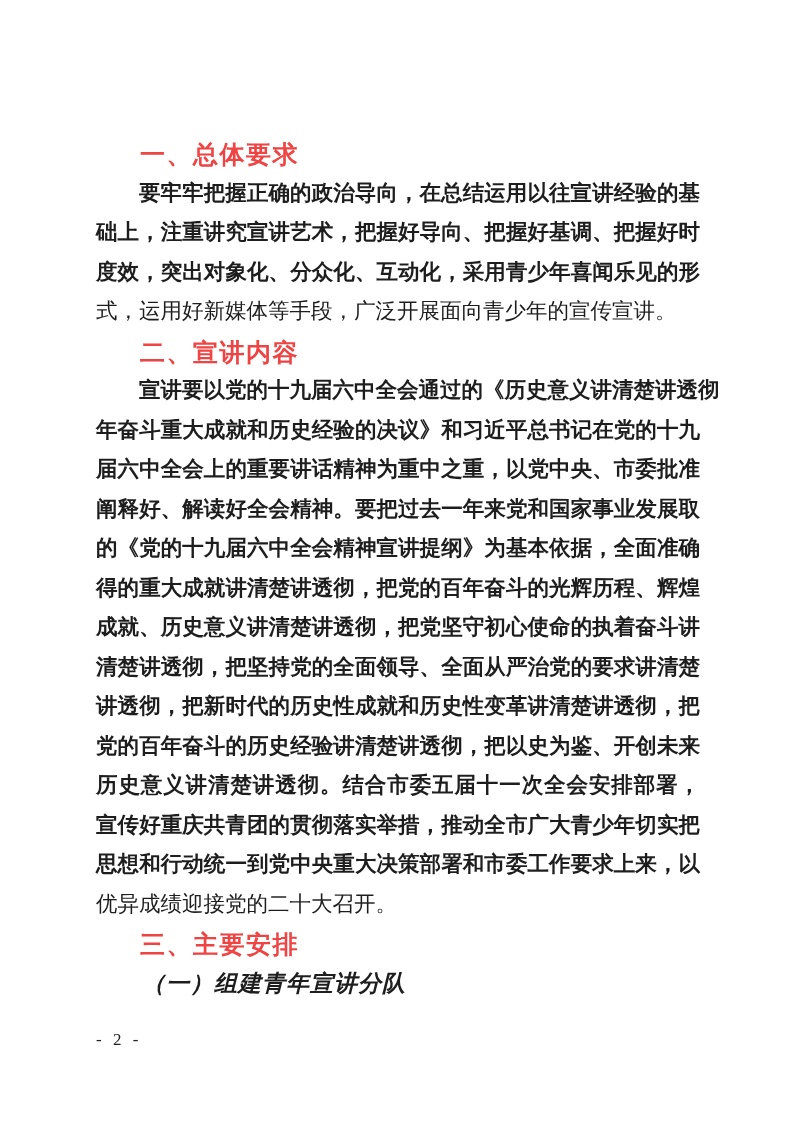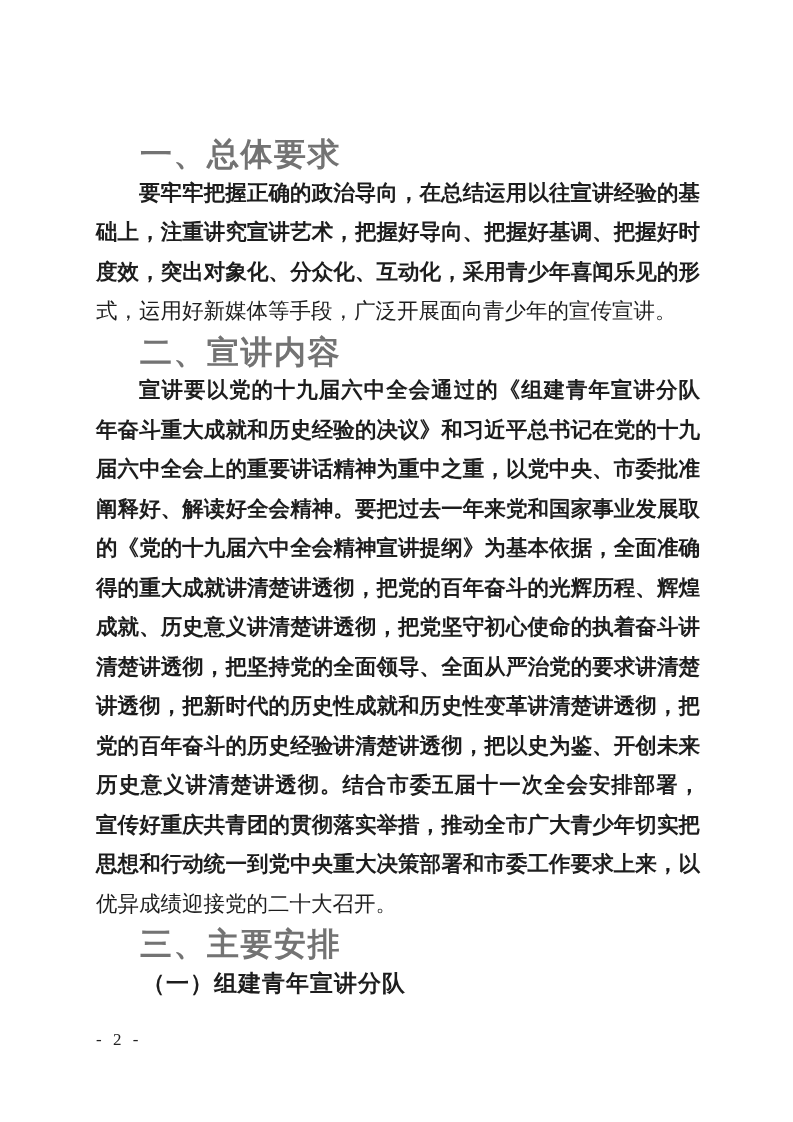--- a/index.html
+++ b/index.html
@@ -36,36 +36,37 @@
     text-align-last: left;
     height: 39.5px;
     white-space: nowrap;
   }
   .ind {
     padding-left: 43px;
   }
   .hd {
     font-family: "Liberation Sans", "DejaVu Sans", sans-serif;
     font-weight: bold;
-    font-size: 32px;
+    font-size: 25px;
     padding-left: 44px;
     height: 39.5px;
     line-height: 41px;
     letter-spacing: 1.5px;
-    color: #737373;
+    color: #ef4444;
     white-space: nowrap;
   }
   .sub {
     font-size: 23px;
     font-weight: 600;
     padding-left: 46px;
     height: 39.5px;
     line-height: 39.5px;
     letter-spacing: 1px;
     white-space: nowrap;
+    font-style: italic;
   }
   .footer {
     position: absolute;
     left: 96px;
     top: 1030px;
     font-family: "Liberation Serif", "DejaVu Serif", serif;
     font-size: 17px;
     color: #222222;
     letter-spacing: 1px;
     word-spacing: 5px;
@@ -81,21 +82,21 @@
     <div class="hd">一、总体要求</div>
     <div>
       <div class="ln ind">要牢牢把握正确的政治导向，在总结运用以往宣讲经验的基</div>
       <div class="ln">础上，注重讲究宣讲艺术，把握好导向、把握好基调、把握好时</div>
       <div class="ln">度效，突出对象化、分众化、互动化，采用青少年喜闻乐见的形</div>
       <div class="ln-end">式，运用好新媒体等手段，广泛开展面向青少年的宣传宣讲。</div>
     </div>
 
     <div class="hd">二、宣讲内容</div>
     <div>
-      <div class="ln ind">宣讲要以党的十九届六中全会通过的《组建青年宣讲分队</div>
+      <div class="ln ind">宣讲要以党的十九届六中全会通过的《历史意义讲清楚讲透彻</div>
       <div class="ln">年奋斗重大成就和历史经验的决议》和习近平总书记在党的十九</div>
       <div class="ln">届六中全会上的重要讲话精神为重中之重，以党中央、市委批准</div>
       <div class="ln">阐释好、解读好全会精神。要把过去一年来党和国家事业发展取</div>
       <div class="ln">的《党的十九届六中全会精神宣讲提纲》为基本依据，全面准确</div>
       <div class="ln">得的重大成就讲清楚讲透彻，把党的百年奋斗的光辉历程、辉煌</div>
       <div class="ln">成就、历史意义讲清楚讲透彻，把党坚守初心使命的执着奋斗讲</div>
       <div class="ln">清楚讲透彻，把坚持党的全面领导、全面从严治党的要求讲清楚</div>
       <div class="ln">讲透彻，把新时代的历史性成就和历史性变革讲清楚讲透彻，把</div>
       <div class="ln">党的百年奋斗的历史经验讲清楚讲透彻，把以史为鉴、开创未来</div>
       <div class="ln">历史意义讲清楚讲透彻。结合市委五届十一次全会安排部署，</div>

